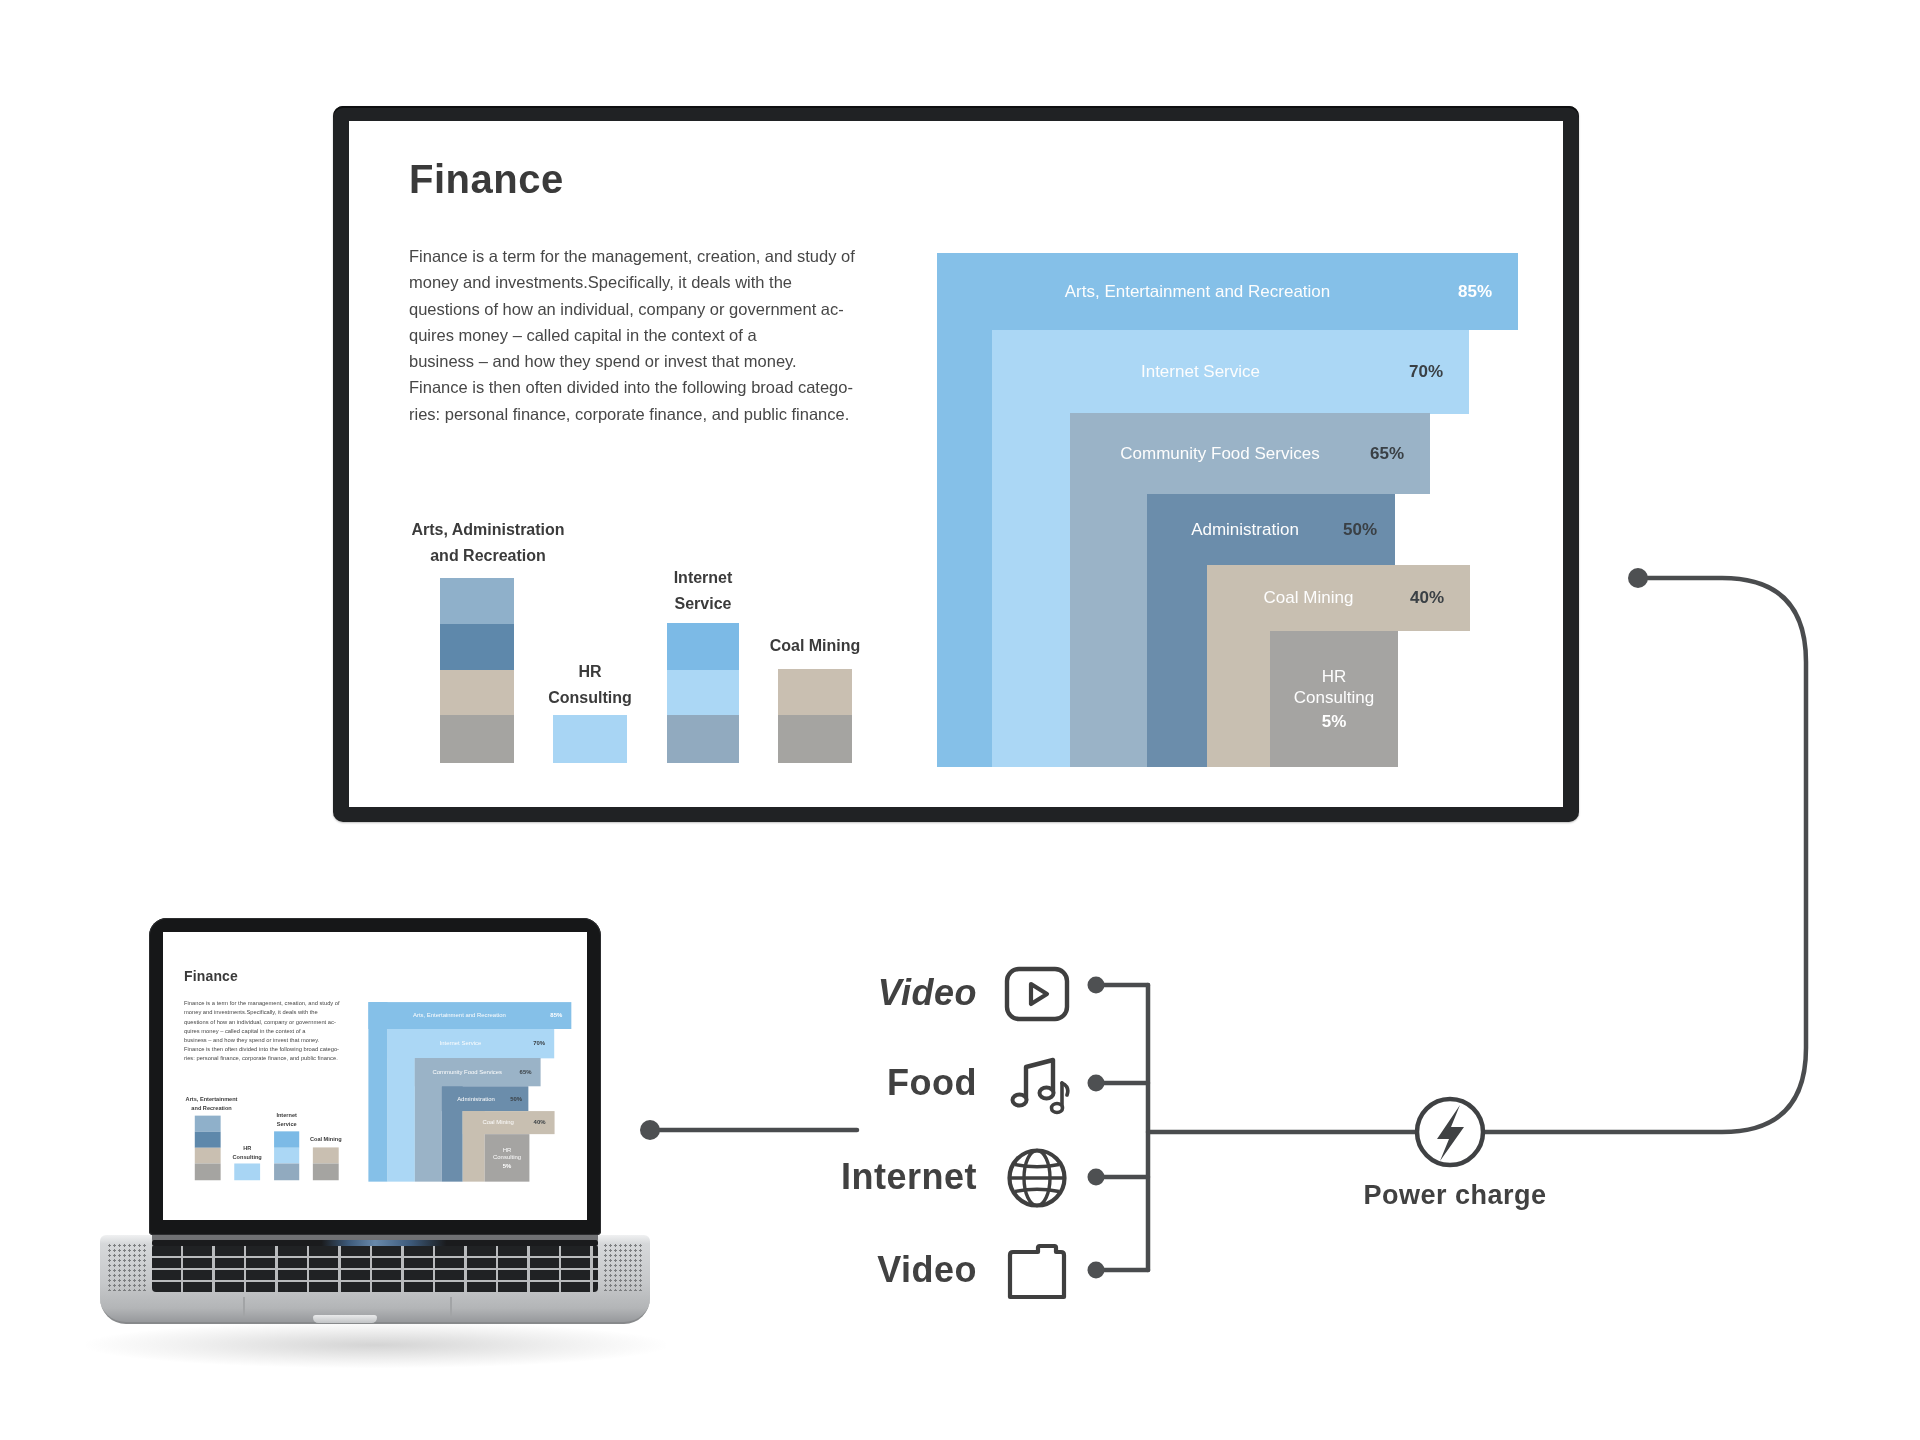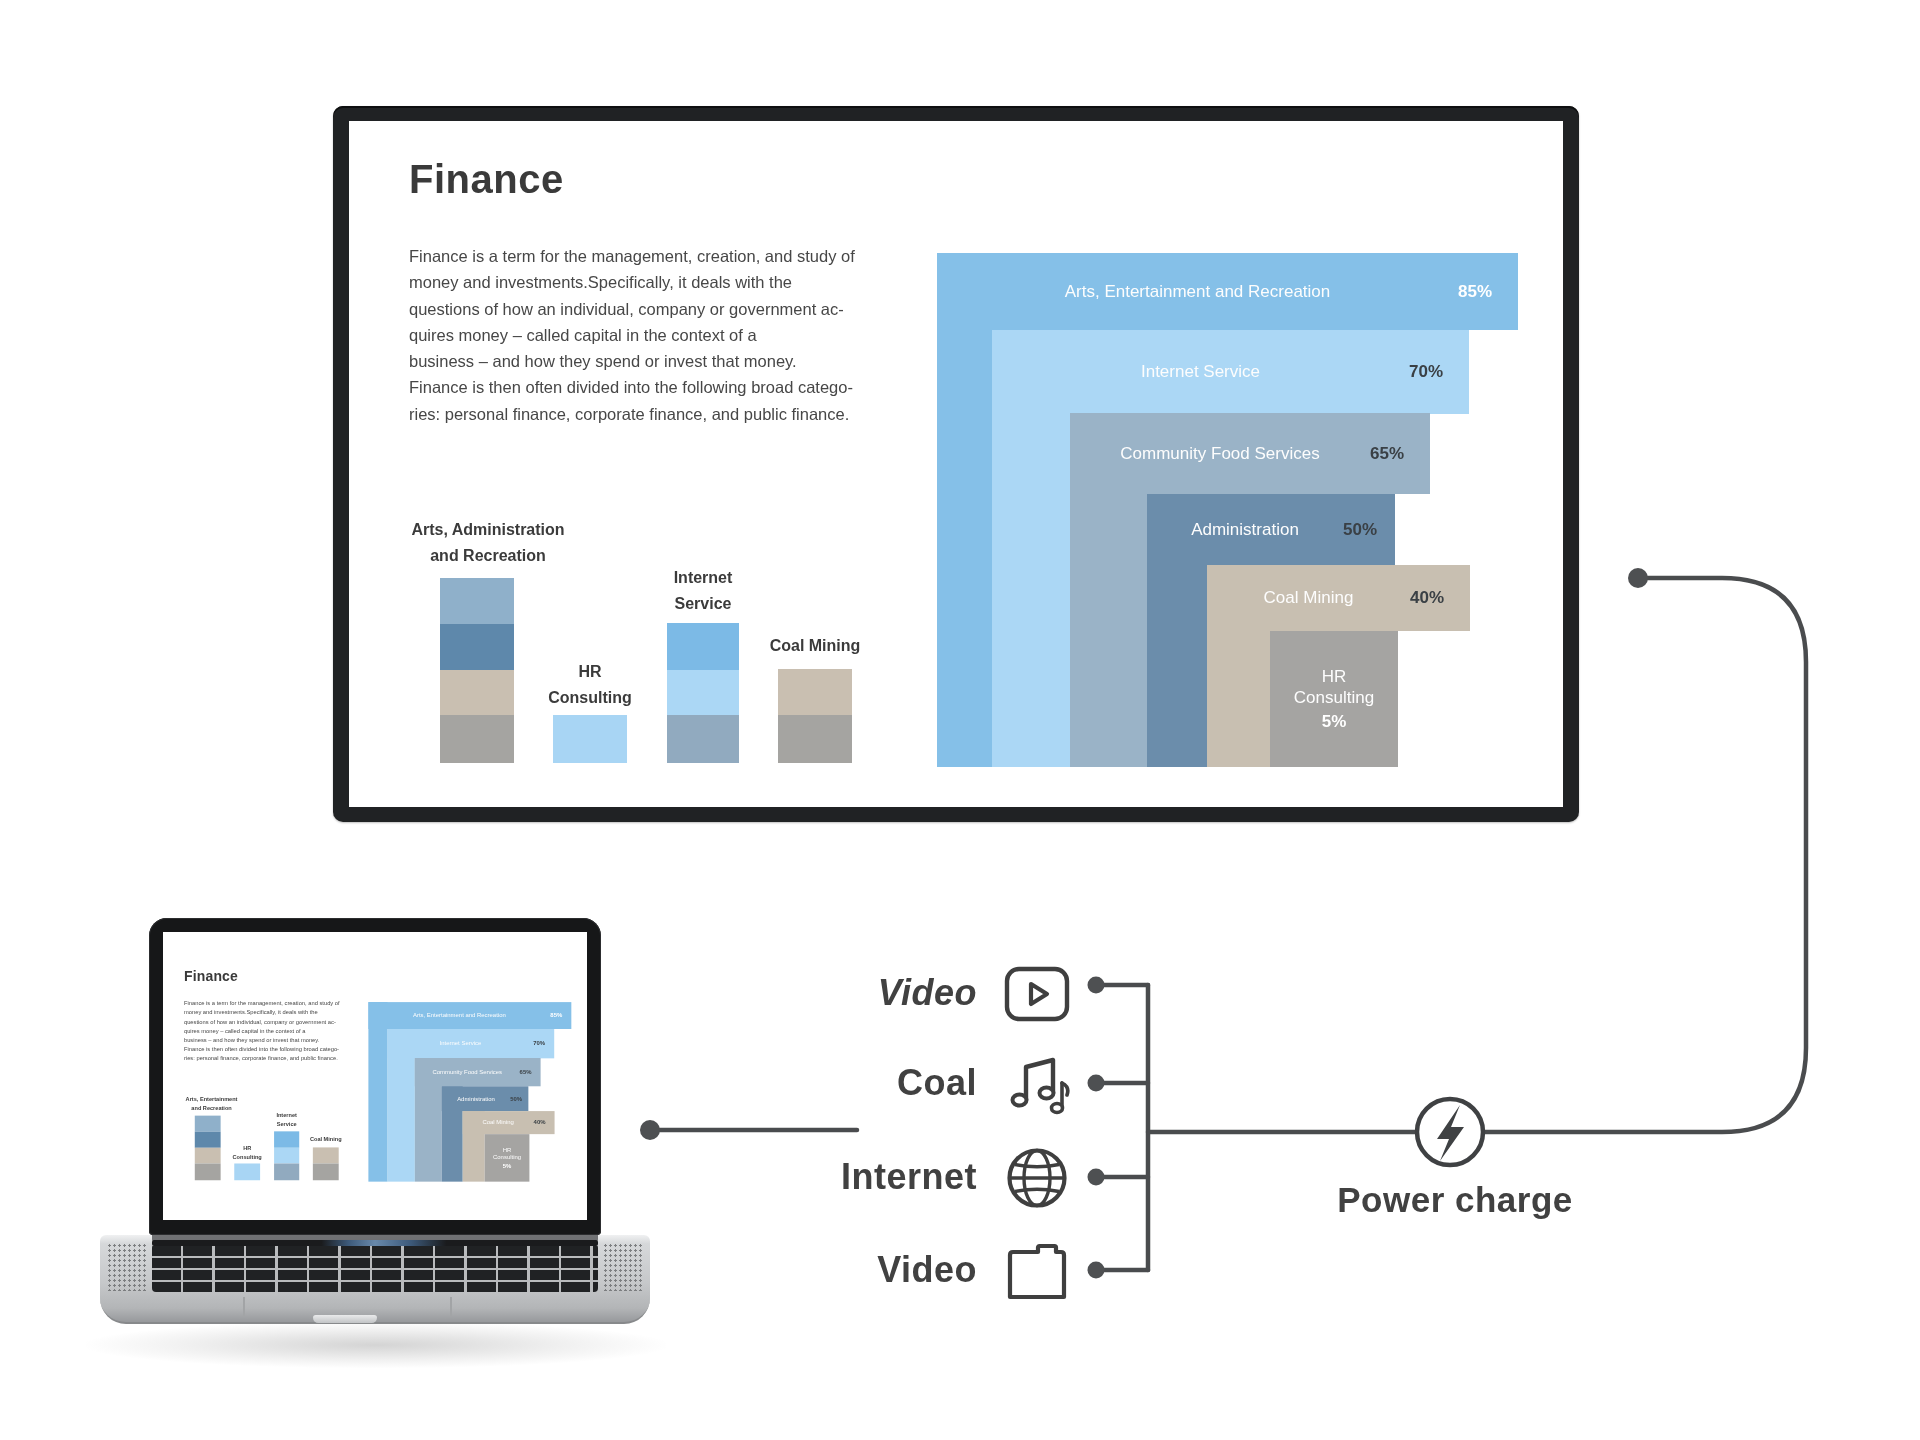--- a/index.html
+++ b/index.html
@@ -69,21 +69,21 @@
          background:linear-gradient(180deg,#e9eaeb,#c2c4c6);}
   .laptop-shadow{position:absolute;left:86px;top:1322px;width:580px;height:46px;z-index:2;
                  background:radial-gradient(ellipse at center,rgba(40,40,40,.20) 0%,rgba(40,40,40,.07) 45%,transparent 72%);}
 
   
   .port-label{position:absolute;width:180px;text-align:right;font-size:36px;font-weight:600;
               color:#414141;letter-spacing:.5px;z-index:2;}
   .port-icon{position:absolute;z-index:2;}
 
   .power-label{position:absolute;left:1290px;top:1180px;width:330px;text-align:center;
-               font-size:35px;font-weight:bold;color:#414141;letter-spacing:.5px;z-index:2;}
+               font-size:27px;font-weight:bold;color:#414141;letter-spacing:.5px;z-index:2;}
 </style>
 </head>
 <body>
 
 <svg id="cables" viewBox="0 0 1920 1440">
   <g stroke="#4a4c4e" stroke-width="4.5" fill="none" stroke-linecap="round">
 
     <line x1="650" y1="1130" x2="857" y2="1130"></line>
 
     <line x1="1096" y1="985" x2="1148" y2="985"></line>
@@ -278,21 +278,21 @@
   <div class="grille right"></div>
   <div class="keyboard"></div>
   <div class="touchbar"></div>
   <div class="tp-line" style="left:143px;"></div>
   <div class="tp-line" style="left:350px;"></div>
   <div class="notch"></div>
 </div>
 
 <div>
   <div class="port-label" style="left:797px;top:972px;font-style:italic;">Video</div>
-  <div class="port-label" style="left:797px;top:1062px;">Coal</div>
+  <div class="port-label" style="left:797px;top:1062px;">Food</div>
   <div class="port-label" style="left:797px;top:1156px;">Internet</div>
   <div class="port-label" style="left:797px;top:1249px;">Video</div>
 
   <svg class="port-icon" style="left:1004px;top:966px;" width="66" height="56" viewBox="0 0 66 56">
     <rect x="3" y="3" width="60" height="50" rx="12" fill="none" stroke="#3f3f3f" stroke-width="4.4"></rect>
     <path d="M27 18 L43 28 L27 38 Z" fill="none" stroke="#3f3f3f" stroke-width="4.2" stroke-linejoin="round"></path>
   </svg>
 
   <svg class="port-icon" style="left:1002px;top:1050px;" width="70" height="66" viewBox="0 0 70 66">
     <g stroke="#3f3f3f" fill="none" stroke-linecap="round">

